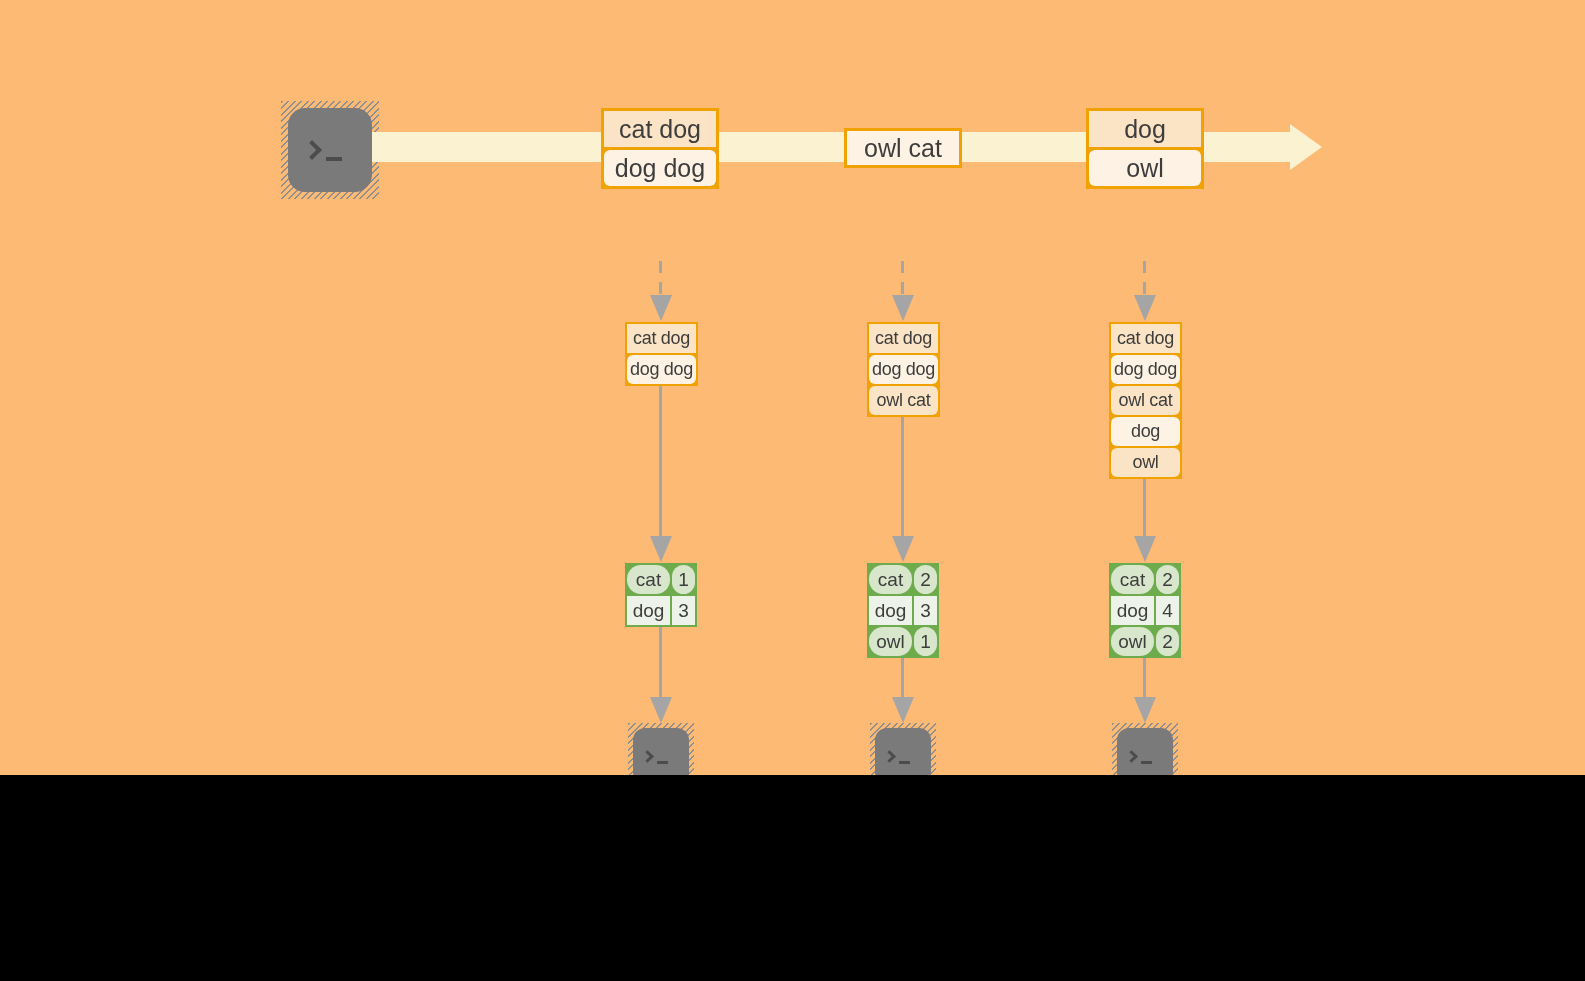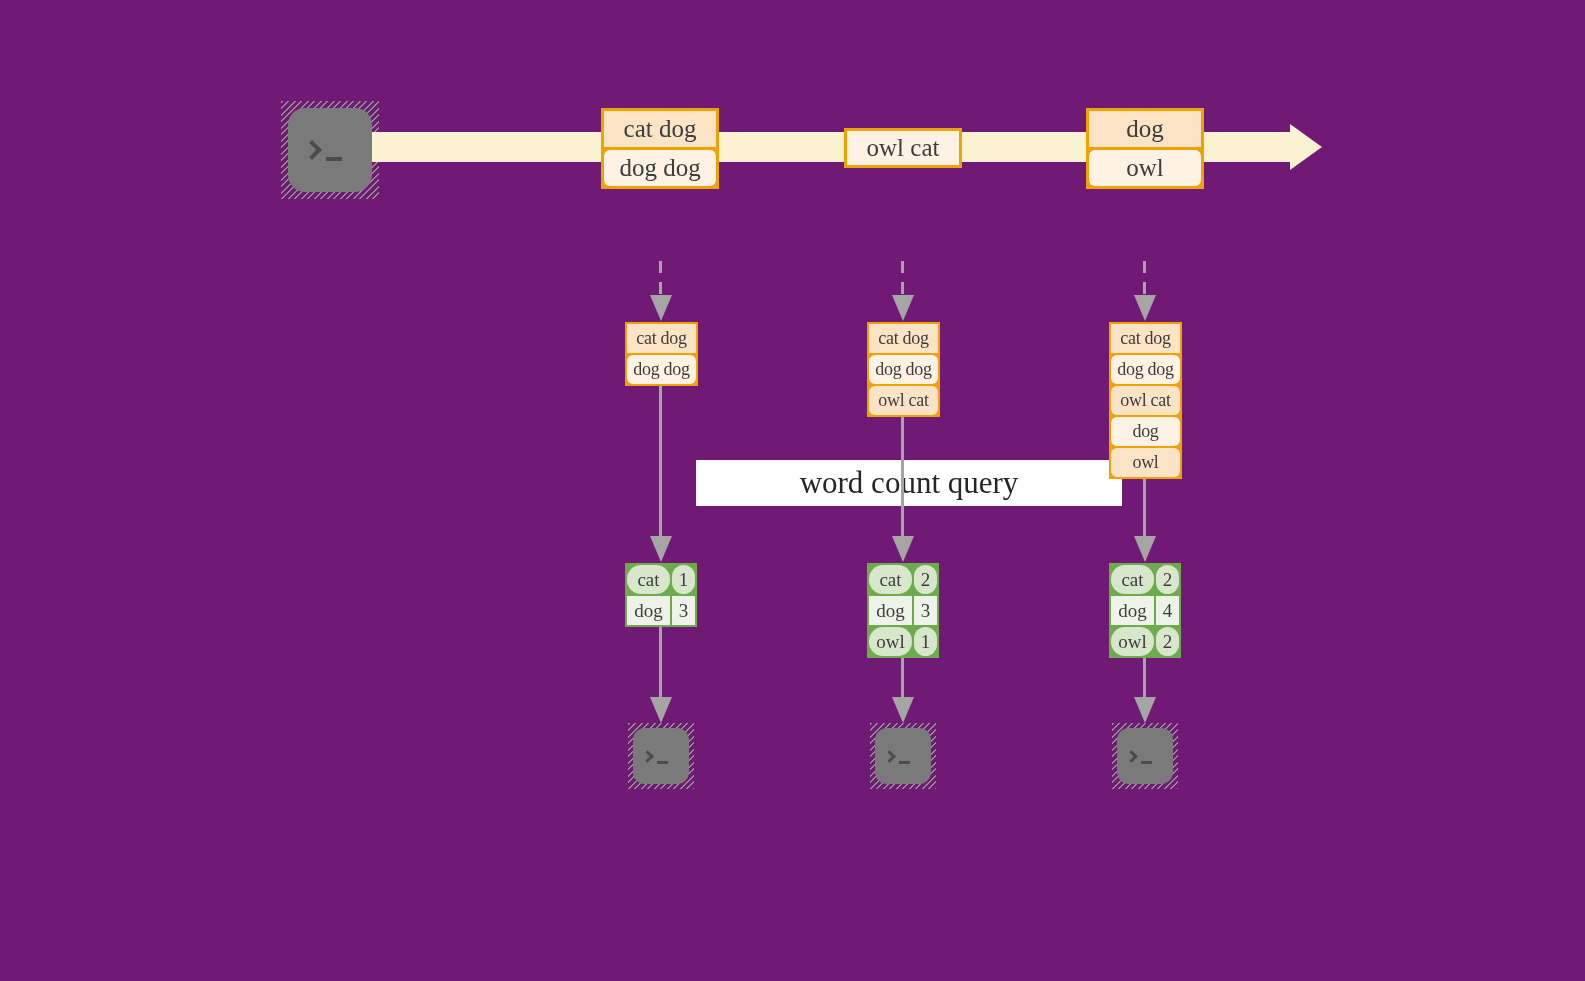--- a/index.html
+++ b/index.html
@@ -1,21 +1,21 @@
 <!DOCTYPE html>
 <html style="--band: #faf2d0; --gold: #f0a202; --peach: #fbe3c5; --cream: #fdf2e3; --green: #6eab4d; --green-fill-dark: #d8e6cc; --green-fill-light: #eef3e9; --arrow: #a5a5a5; --terminal: #7a7a7a; --text: #3d3d3d;"><head>
 <meta charset="utf-8">
 <style>
   * { box-sizing: border-box; margin: 0; padding: 0; }
   html,body { background:#000; }
   .canvas {
     position: relative;
-    width: 1585px; height: 981px;
-    background: #701a75;
-    font-family: Liberation Serif, serif;
+    width: 1585px; height: 775px;
+    background: #fdba74;
+    font-family: Liberation Sans, sans-serif;
     color: var(--text, #3d3d3d);
     overflow: hidden;
   }
   
   .term {
     position: absolute;
     background: repeating-linear-gradient(135deg, #8f8f8f 0 1.6px, transparent 1.6px 4.6px);
   }
   .term-inner {
     position: absolute;
@@ -146,23 +146,20 @@
     <div class="ocell sm peach">owl cat</div>
   </div>
   <div class="obox small" style="left:1109px; top:322px; width:73px;">
     <div class="ocell sm peach">cat dog</div>
     <div class="ocell sm cream">dog dog</div>
     <div class="ocell sm peach">owl cat</div>
     <div class="ocell sm cream">dog</div>
     <div class="ocell sm peach">owl</div>
   </div>
 
-  <div class="query-box">
-    <span>word count query</span>
-  </div>
 
   <div class="stem" style="left:659px; top:386px; height:150px;"></div>
   <div class="ahead" style="left:650px; top:536px;"></div>
   <div class="stem" style="left:901px; top:417px; height:119px;"></div>
   <div class="ahead" style="left:892px; top:536px;"></div>
   <div class="stem" style="left:1143px; top:479px; height:57px;"></div>
   <div class="ahead" style="left:1134px; top:536px;"></div>
 
   <div class="gtable" style="left:625px; top:563px;">
     <div class="grow g-dark">

